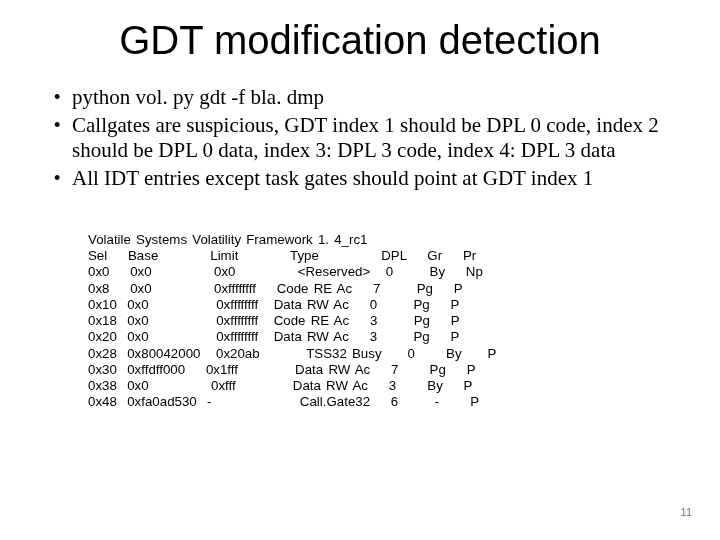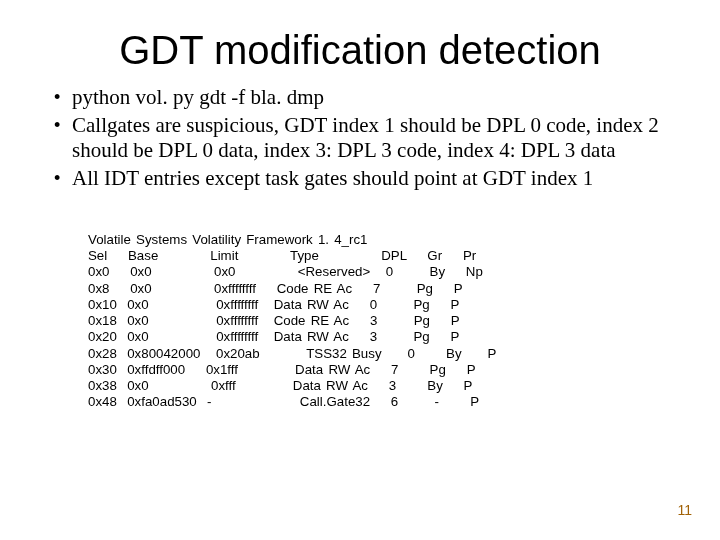--- a/index.html
+++ b/index.html
@@ -20,21 +20,20 @@
   }
   .title {
     position: absolute;
     top: 18px;
     left: 0;
     width: 720px;
     text-align: center;
     font-size: 40px;
     font-weight: 400;
     letter-spacing: 0px;
-    margin-top: 10px;
   }
   .bullets {
     position: absolute;
     top: 85px;
     left: 54px;
     width: 620px;
     font-family: "Times New Roman", Times, serif;
     font-size: 21px;
     line-height: 1.22;
   }
@@ -65,22 +64,22 @@
     word-spacing: 1.5px;
   }
   .code div {
     white-space: pre;
     margin-left: 40px;
   }
   .pagenum {
     position: absolute;
     right: 28px;
     bottom: 22px;
-    font-size: 14px;
-    color: #a16207;
+    font-size: 11px;
+    color: #737373;
     font-family: Arial, Helvetica, sans-serif;
   }
 </style>
 </head>
 <body>
 
 <div class="slide">
 
   <div class="title">GDT modification detection</div>
 

